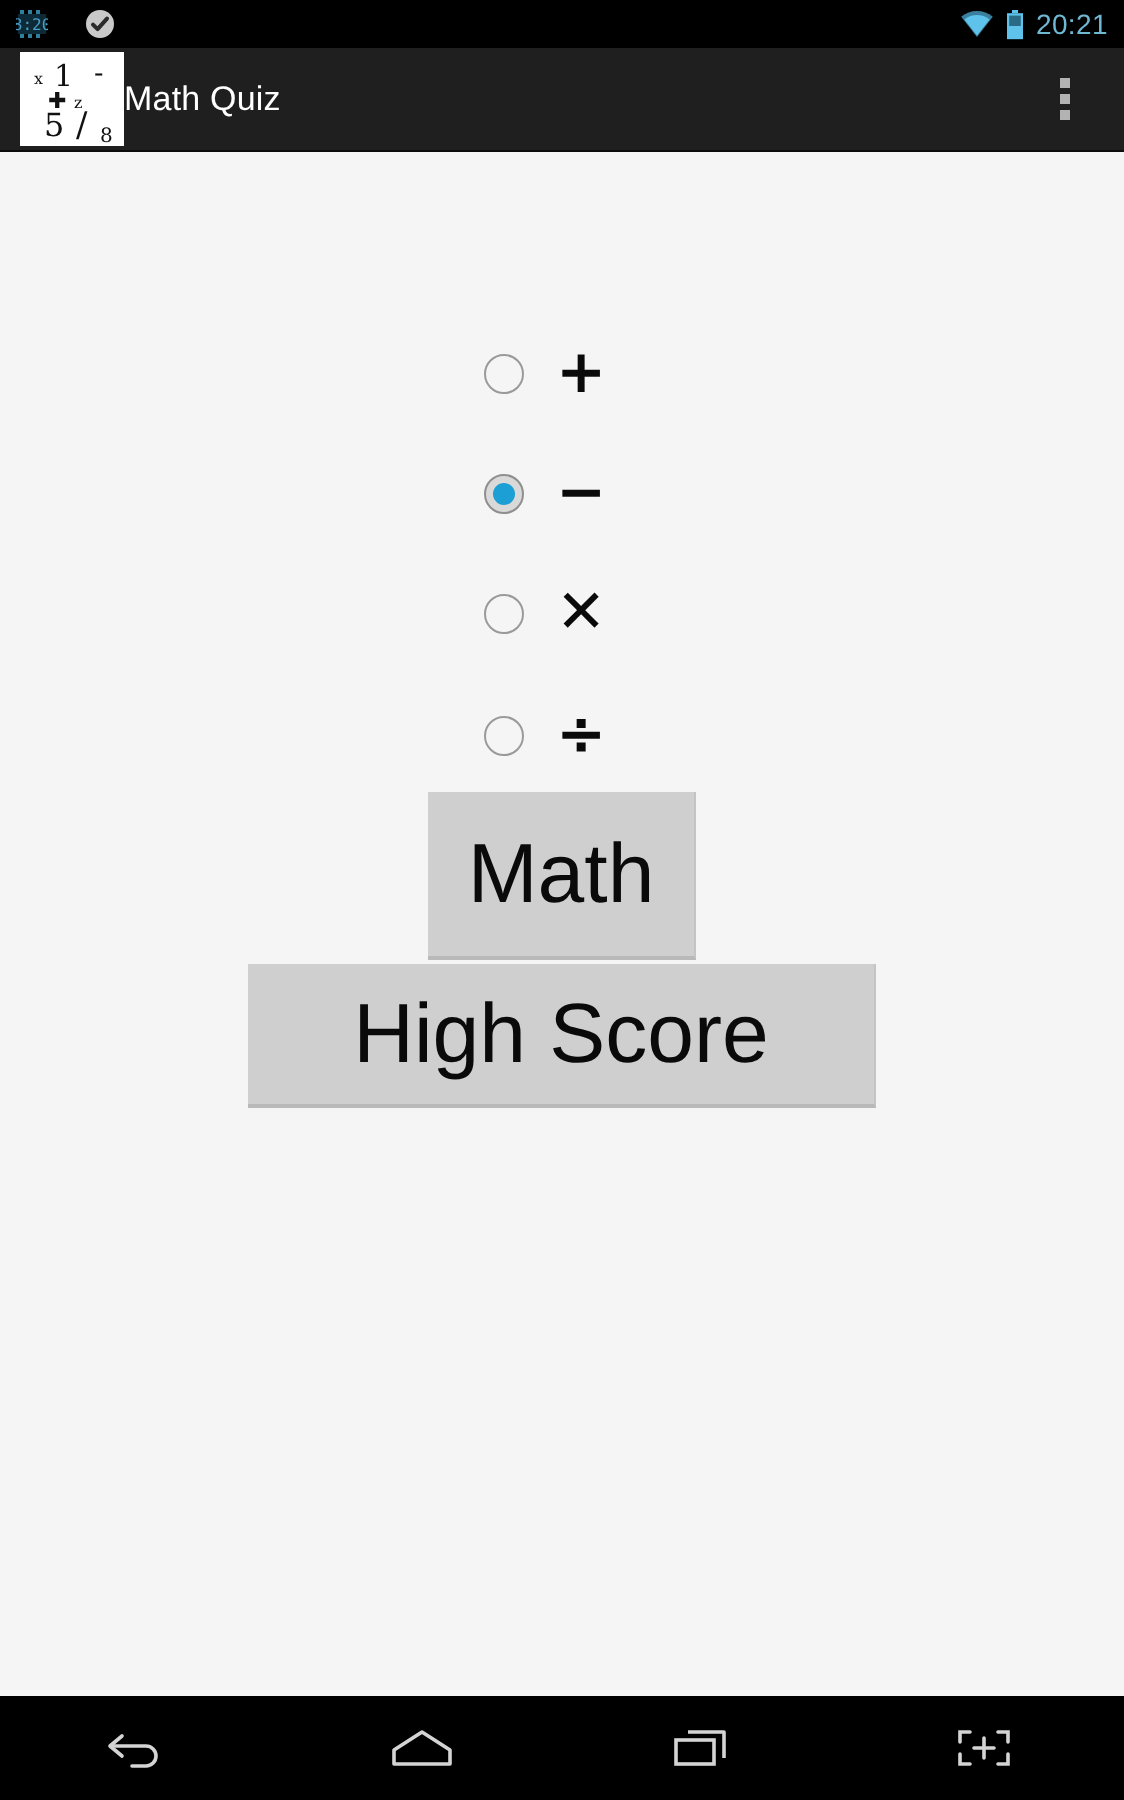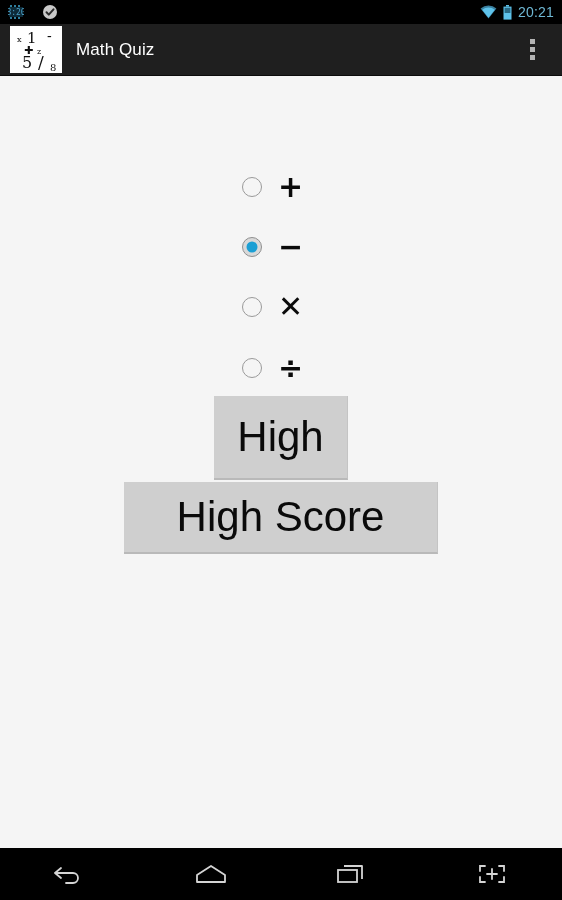--- a/index.html
+++ b/index.html
@@ -83,21 +83,20 @@
     margin-left: 10px;
     background: #ffffff;
     flex: none;
     position: relative;
     overflow: hidden;
   }
   .app-icon svg { display: block; }
   .app-title {
     color: #ffffff;
     font-size: 17px;
-    margin-left: 14px;
     font-weight: normal;
     letter-spacing: 0.1px;
   }
   .overflow-menu {
     position: absolute;
     right: 18px;
     top: 50%;
     transform: translateY(-50%);
     width: 24px;
     height: 34px;
@@ -354,21 +353,21 @@
       </div>
     </div>
 
     <div class="radio-row" style="top:277px;">
       <div class="radio-inner">
         <span class="radio-btn"></span>
         <span class="op-label">÷</span>
       </div>
     </div>
 
-    <button class="btn" id="start-button">High</button>
+    <button class="btn" id="start-button">Math</button>
 
     <button class="btn" id="high-score-button">High Score</button>
 
 
   </div>
 
   <div class="nav-bar">
     <div class="nav-btn">
       <svg width="34" height="26" viewBox="0 0 34 26" aria-hidden="true">
         <path d="M8 7 L2 12 L8 17" stroke="#d4d4d4" stroke-width="1.8" fill="none" stroke-linecap="round" stroke-linejoin="round"></path>

